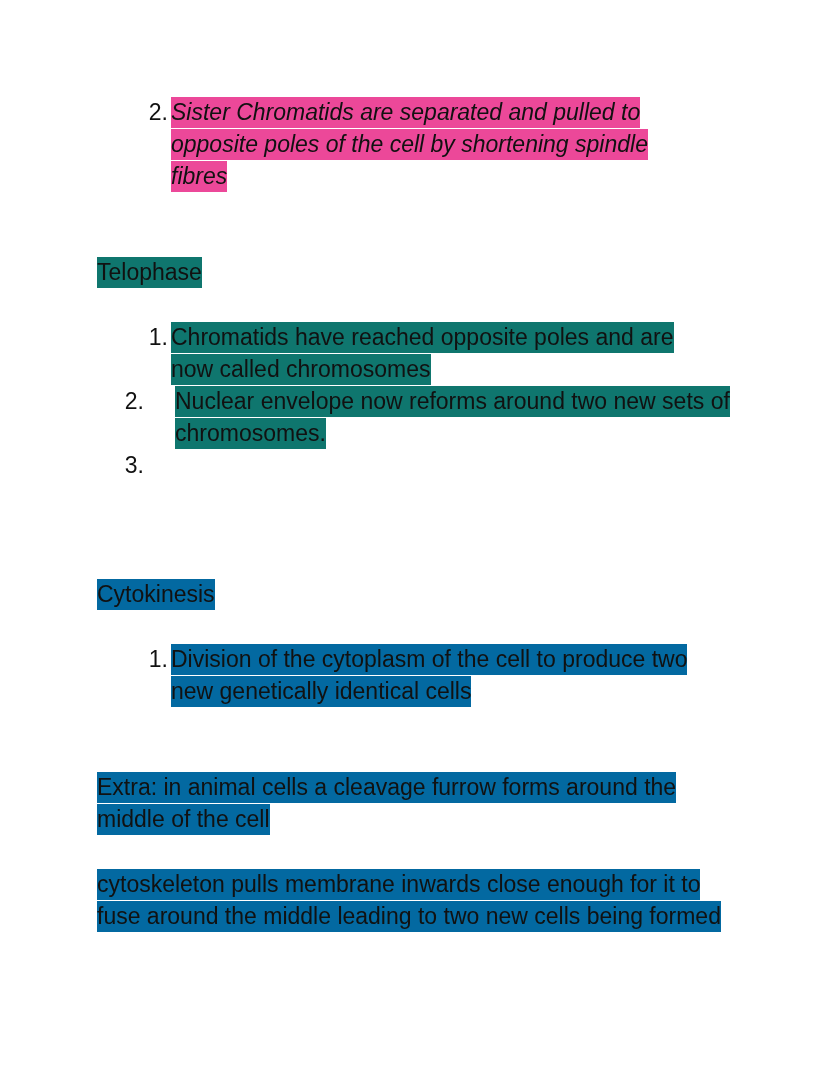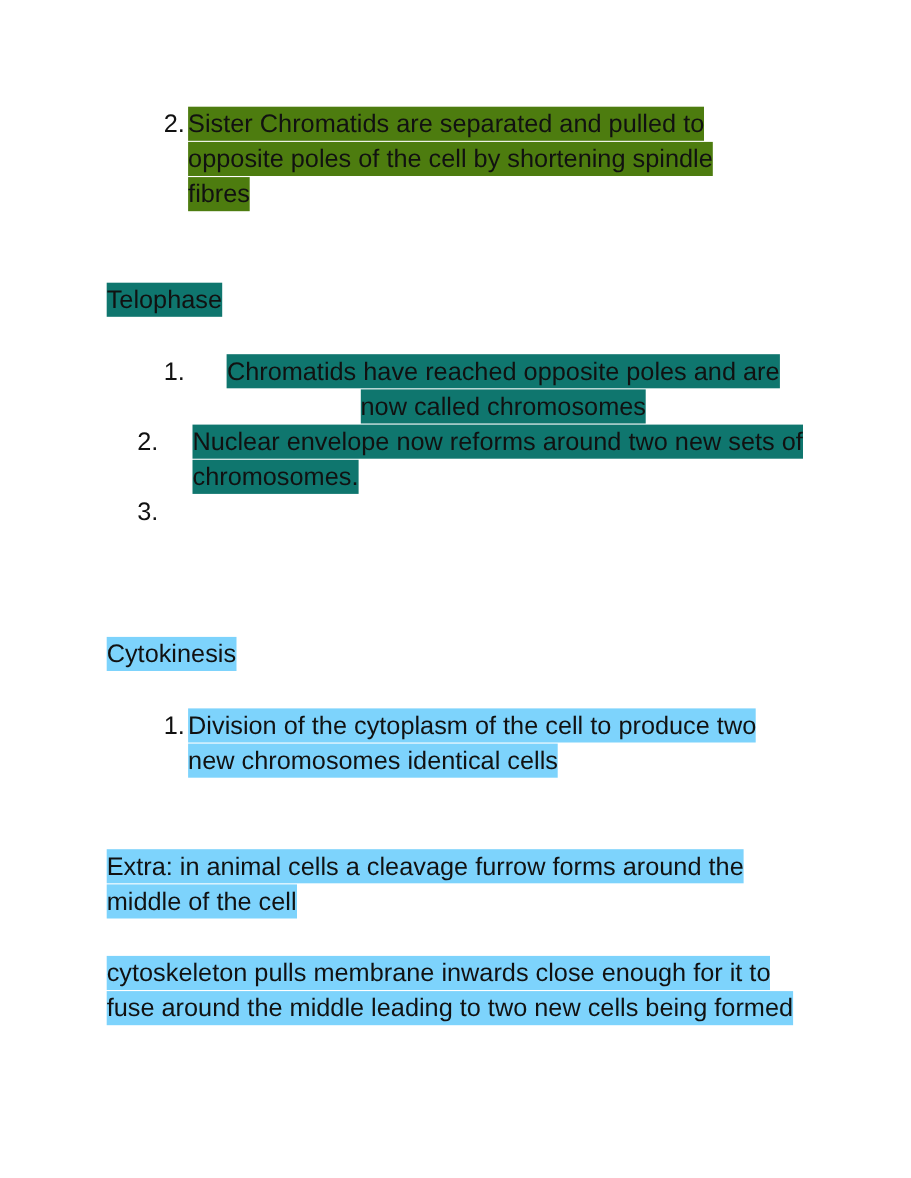--- a/index.html
+++ b/index.html
@@ -26,23 +26,23 @@
     }
     .block {
       position: absolute;
       margin: 0;
     }
     .hl {
       padding: 2px 0 3px 0;
       -webkit-box-decoration-break: clone;
       box-decoration-break: clone;
     }
-    .hl-cyan { background: #4d7c0f; }
+    .hl-cyan { background: #ec4899; font-style: italic; }
     .hl-pink { background: #0f766e; }
-    .hl-lav  { background: #7dd3fc; }
+    .hl-lav  { background: #0369a1; }
 
     .list-item {
       position: absolute;
       margin: 0;
     }
     .list-num {
       position: absolute;
       text-align: right;
       white-space: nowrap;
     }
@@ -68,21 +68,21 @@
       <span class="hl hl-cyan">Sister Chromatids are separated and pulled to opposite poles of the cell by shortening spindle fibres</span>
     </div>
   </div>
 
   <h2 class="heading" style="left:97px; top:256px;">
     <span class="hl hl-pink">Telophase</span>
   </h2>
 
   <div class="list-item" style="left:0; top:321px; width:828px; height:64px;">
     <span class="list-num" style="left:140px; width:28px; top:0;">1.</span>
-    <div class="list-text" style="left:185px; top:0; width:545px;text-align:center;">
+    <div class="list-text" style="left:171px; top:0; width:545px;">
       <span class="hl hl-pink">Chromatids have reached opposite poles and are now called chromosomes</span>
     </div>
   </div>
 
   <div class="list-item" style="left:0; top:385px; width:828px; height:64px;">
     <span class="list-num" style="left:116px; width:28px; top:0;">2.</span>
     <div class="list-text" style="left:147px; top:0; width:570px;padding-left:28px;">
       <span class="hl hl-pink">Nuclear envelope now reforms around two new sets of chromosomes.</span>
     </div>
   </div>
@@ -91,21 +91,21 @@
     <span class="list-num" style="left:116px; width:28px; top:0;">3.</span>
   </div>
 
   <h2 class="heading" style="left:97px; top:578px;">
     <span class="hl hl-lav">Cytokinesis</span>
   </h2>
 
   <div class="list-item" style="left:0; top:643px; width:828px; height:64px;">
     <span class="list-num" style="left:140px; width:28px; top:0;">1.</span>
     <div class="list-text" style="left:171px; top:0; width:560px;">
-      <span class="hl hl-lav">Division of the cytoplasm of the cell to produce two new chromosomes identical cells</span>
+      <span class="hl hl-lav">Division of the cytoplasm of the cell to produce two new genetically identical cells</span>
     </div>
   </div>
 
   <p class="block" style="left:97px; top:868px; width:625px;">
     <span class="hl hl-lav">cytoskeleton pulls membrane inwards close enough for it to fuse around the middle leading to two new cells being formed</span>
   </p>
 
   <p class="block" style="left:97px; top:771px; width:625px;">
     <span class="hl hl-lav">Extra: in animal cells a cleavage furrow forms around the middle of the cell</span>
   </p>

